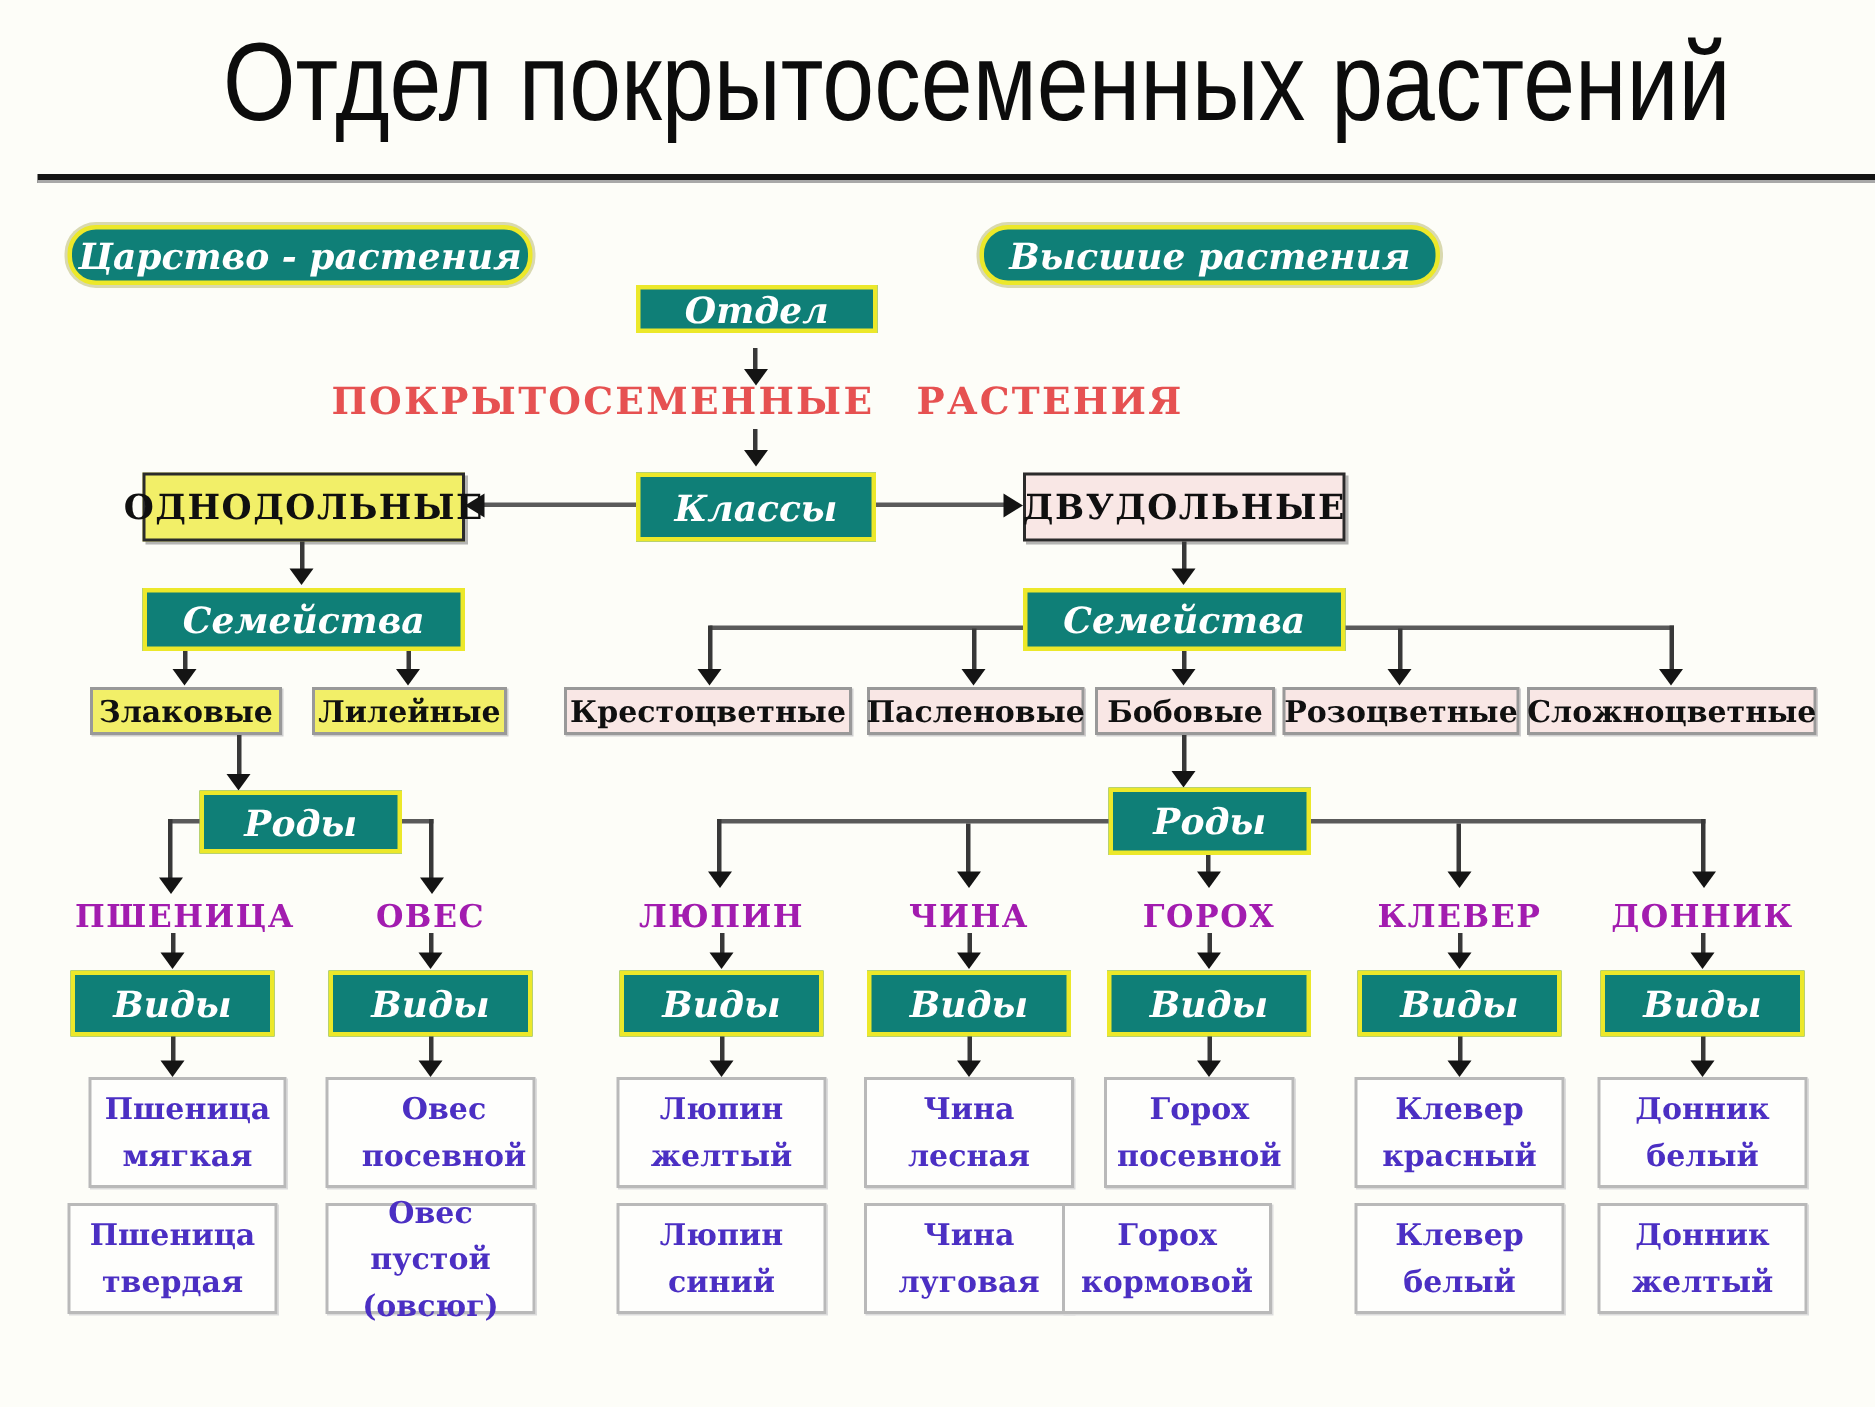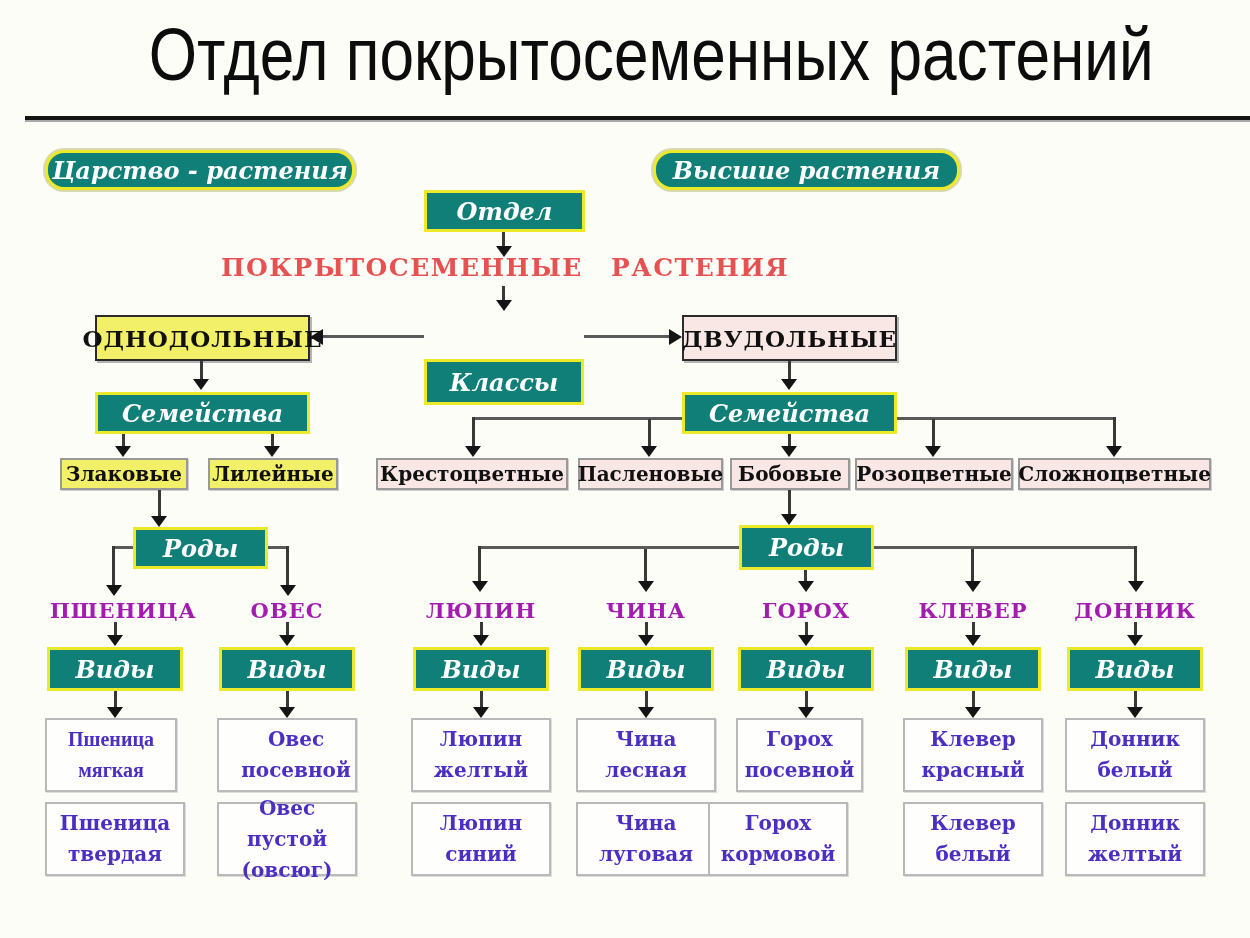--- a/index.html
+++ b/index.html
@@ -65,29 +65,29 @@
 </style>
 </head>
 <body>
 
 <div id="title"><span>Отдел покрытосеменных растений</span></div>
 <div class="rule"></div>
 
 <div class="tealbox rounded" style="left:45px;top:150px;width:310px;height:40px;">Царство - растения</div>
 <div class="tealbox rounded" style="left:653px;top:150px;width:307px;height:40px;">Высшие растения</div>
 
-<div class="tealbox" style="left:424px;top:190px;width:161px;height:42px;font-style:italic;">Отдел</div>
+<div class="tealbox" style="left:424px;top:190px;width:161px;height:32px;font-style:italic;">Отдел</div>
 <div class="vl" style="left:502px;top:232px;height:16px;"></div>
 <div class="ad" style="left:496px;top:246px;"></div>
 
 <div class="division" style="left:180px;top:253px;width:650px;">ПОКРЫТОСЕМЕННЫЕ РАСТЕНИЯ</div>
 <div class="vl" style="left:502px;top:286px;height:16px;"></div>
 <div class="ad" style="left:496px;top:300px;"></div>
 
-<div class="tealbox" style="left:424px;top:315px;width:160px;height:46px;margin-top:44px;">Классы</div>
+<div class="tealbox" style="left:424px;top:315px;width:160px;height:46px;">Классы</div>
 <div class="classbox yellow" style="left:95px;top:315px;width:215px;height:46px;">ОДНОДОЛЬНЫЕ</div>
 <div class="classbox pink" style="left:682px;top:315px;width:215px;height:46px;">ДВУДОЛЬНЫЕ</div>
 <div class="hl" style="left:322px;top:335px;width:102px;"></div>
 <div class="al" style="left:310px;top:329px;"></div>
 <div class="hl" style="left:584px;top:335px;width:86px;"></div>
 <div class="ar" style="left:669px;top:329px;"></div>
 
 <div class="vl" style="left:200px;top:361px;height:20px;"></div>
 <div class="ad" style="left:193px;top:379px;"></div>
 <div class="tealbox" style="left:95px;top:392px;width:215px;height:42px;">Семейства</div>
@@ -189,21 +189,21 @@
 <div class="ad" style="left:473px;top:707px;"></div>
 <div class="vl" style="left:645px;top:691px;height:17px;"></div>
 <div class="ad" style="left:638px;top:707px;"></div>
 <div class="vl" style="left:805px;top:691px;height:17px;"></div>
 <div class="ad" style="left:798px;top:707px;"></div>
 <div class="vl" style="left:972px;top:691px;height:17px;"></div>
 <div class="ad" style="left:965px;top:707px;"></div>
 <div class="vl" style="left:1134px;top:691px;height:17px;"></div>
 <div class="ad" style="left:1127px;top:707px;"></div>
 
-<div class="spec" style="left:45px;top:718px;width:132px;height:74px;font-family:Liberation Serif, serif;">Пшеница мягкая</div>
+<div class="spec" style="left:59px;top:718px;width:132px;height:74px;">Пшеница мягкая</div>
 <div class="spec" style="left:217px;top:718px;width:140px;height:74px;padding-left:20px;">Овес посевной</div>
 <div class="spec" style="left:411px;top:718px;width:140px;height:74px;">Люпин желтый</div>
 <div class="spec" style="left:576px;top:718px;width:140px;height:74px;">Чина лесная</div>
 <div class="spec" style="left:736px;top:718px;width:127px;height:74px;">Горох посевной</div>
 <div class="spec" style="left:903px;top:718px;width:140px;height:74px;">Клевер красный</div>
 <div class="spec" style="left:1065px;top:718px;width:140px;height:74px;">Донник белый</div>
 
 <div class="spec" style="left:45px;top:802px;width:140px;height:74px;">Пшеница твердая</div>
 <div class="spec" style="left:217px;top:802px;width:140px;height:74px;">Овес пустой (овсюг)</div>
 <div class="spec" style="left:411px;top:802px;width:140px;height:74px;">Люпин синий</div>

